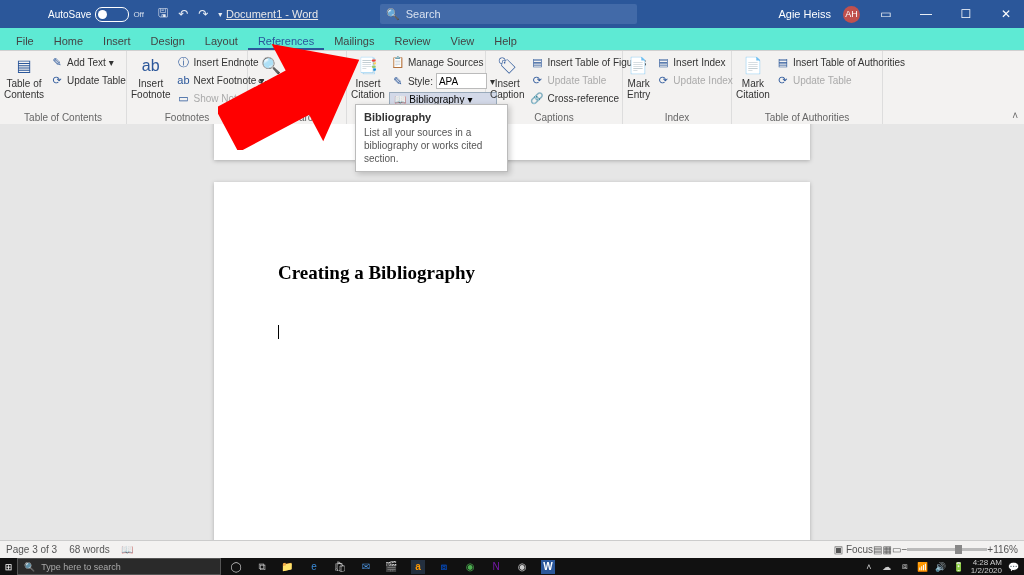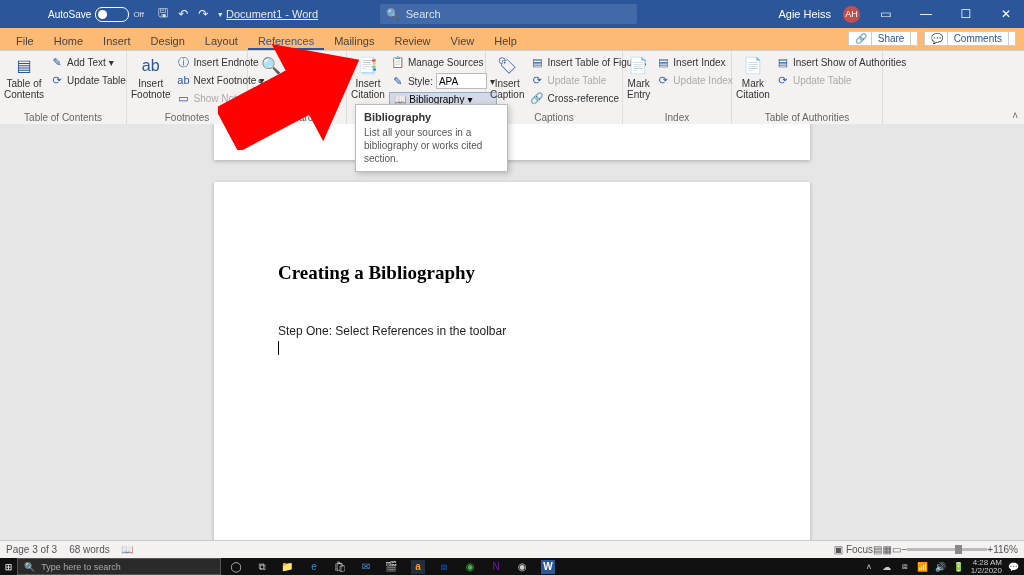--- a/index.html
+++ b/index.html
@@ -8,21 +8,21 @@
 .autosave{display:flex;align-items:center;gap:4px;font-size:10px;}
 .autosave .toggle{width:28px;height:13px;border:1px solid #fff;border-radius:7px;display:flex;align-items:center;padding:0 2px;}
 .autosave .toggle .knob{width:9px;height:9px;border-radius:50%;background:#fff;}
 .qat{display:flex;align-items:center;gap:10px;margin-left:6px;opacity:.9;font-size:12px;}
 .titlebar .center{position:absolute;left:226px;color:#e8e8e8;font-size:11px;text-decoration:underline;}
 .searchwrap{position:absolute;left:380px;top:4px;width:245px;height:20px;background:#426aa8;border-radius:2px;display:flex;align-items:center;padding:0 6px;color:#d9e2f0;}
 .searchwrap .sicon{margin-right:6px;font-size:11px;}
 .titlebar .right{position:absolute;right:4px;display:flex;align-items:center;gap:12px;font-size:11px;}
 .avatar{width:17px;height:17px;border-radius:50%;background:#c0504d;color:#fff;display:flex;align-items:center;justify-content:center;font-size:9px;}
 .winbtn{width:28px;text-align:center;font-size:12px;}
-.tabs{height:22px;background:#fdba74;display:flex;align-items:flex-end;padding-left:6px;border-bottom:1px solid #d0d0d0;position:relative;}
+.tabs{height:22px;background:#5eead4;display:flex;align-items:flex-end;padding-left:6px;border-bottom:1px solid #d0d0d0;position:relative;}
 .tab{padding:3px 10px;color:#444;cursor:default;}
 .tab.active{color:#2b579a;border-bottom:2px solid #2b579a;padding-bottom:1px;}
 .rightlinks{position:absolute;right:8px;top:3px;display:flex;gap:6px;}
 .rightlinks span{color:#2b579a;border:1px solid #ccc;padding:1px 6px;font-size:10px;background:#fff;}
 .ribbon{height:74px;background:#f3f2f1;display:flex;border-bottom:1px solid #c8c8c8;position:relative;}
 .group{border-right:1px solid #ddd;display:flex;flex-direction:column;justify-content:space-between;padding:3px 4px 0;}
 .group .label{text-align:center;color:#666;font-size:10px;padding:2px 0;}
 .group .body{display:flex;gap:4px;flex:1;}
 .bigbtn{display:flex;flex-direction:column;align-items:center;justify-content:flex-start;width:48px;padding-top:2px;color:#333;text-align:center;line-height:1.1;}
 .bigbtn .ic{width:20px;height:20px;margin-bottom:2px;display:flex;align-items:center;justify-content:center;font-size:16px;color:#2b579a;}
@@ -98,24 +98,20 @@
   <div class="tab">File</div>
   <div class="tab">Home</div>
   <div class="tab">Insert</div>
   <div class="tab">Design</div>
   <div class="tab">Layout</div>
   <div class="tab active">References</div>
   <div class="tab">Mailings</div>
   <div class="tab">Review</div>
   <div class="tab">View</div>
   <div class="tab">Help</div>
-  <div class="rightlinks">
-    <span>🔗 <span>Share</span></span>
-    <span>💬 <span>Comments</span></span>
-  </div>
 </div>
 
 <div class="ribbon">
 
   <div class="group" style="width:118px">
     <div class="body">
       <div class="bigbtn">
         <div class="ic">▤</div>
         <div class="lb" style="white-space:pre-line">Table of
 Contents</div>
@@ -236,21 +232,21 @@
   <div class="group" style="width:142px">
     <div class="body">
       <div class="bigbtn">
         <div class="ic">📄</div>
         <div class="lb" style="white-space:pre-line">Mark
 Citation</div>
       </div>
       <div class="col">
         <div class="smallrow">
             <span class="ic">▤</span>
-            <span>Insert Show of Authorities</span>
+            <span>Insert Table of Authorities</span>
           </div>
         <div class="smallrow disabled">
             <span class="ic">⟳</span>
             <span>Update Table</span>
           </div>
       </div>
     </div>
     <div class="label">Table of Authorities</div>
   </div>
 
@@ -264,21 +260,20 @@
 
 <svg class="arrow" width="150" height="110">
   <polygon points="0,30 80,30 80,0 150,55 80,110 80,80 0,80" fill="#ff0000" transform="rotate(-28 75 55)"></polygon>
 </svg>
 
 <div class="canvas">
   <div class="pagecut"></div>
   <div class="page">
     <div class="docbody">
       <h1 class="doch1">Creating a Bibliography</h1>
-      <p class="docp">Step One: Select References in the toolbar</p>
       <p class="docp"><span class="cursor"></span></p>
     </div>
   </div>
 </div>
 
 <div class="status">
   <div class="sl">
     <span>Page 3 of 3</span>
     <span>68 words</span>
     <span>📖</span>

